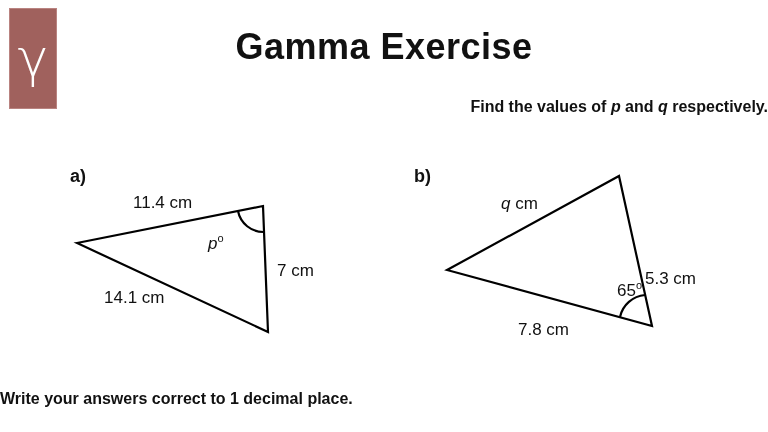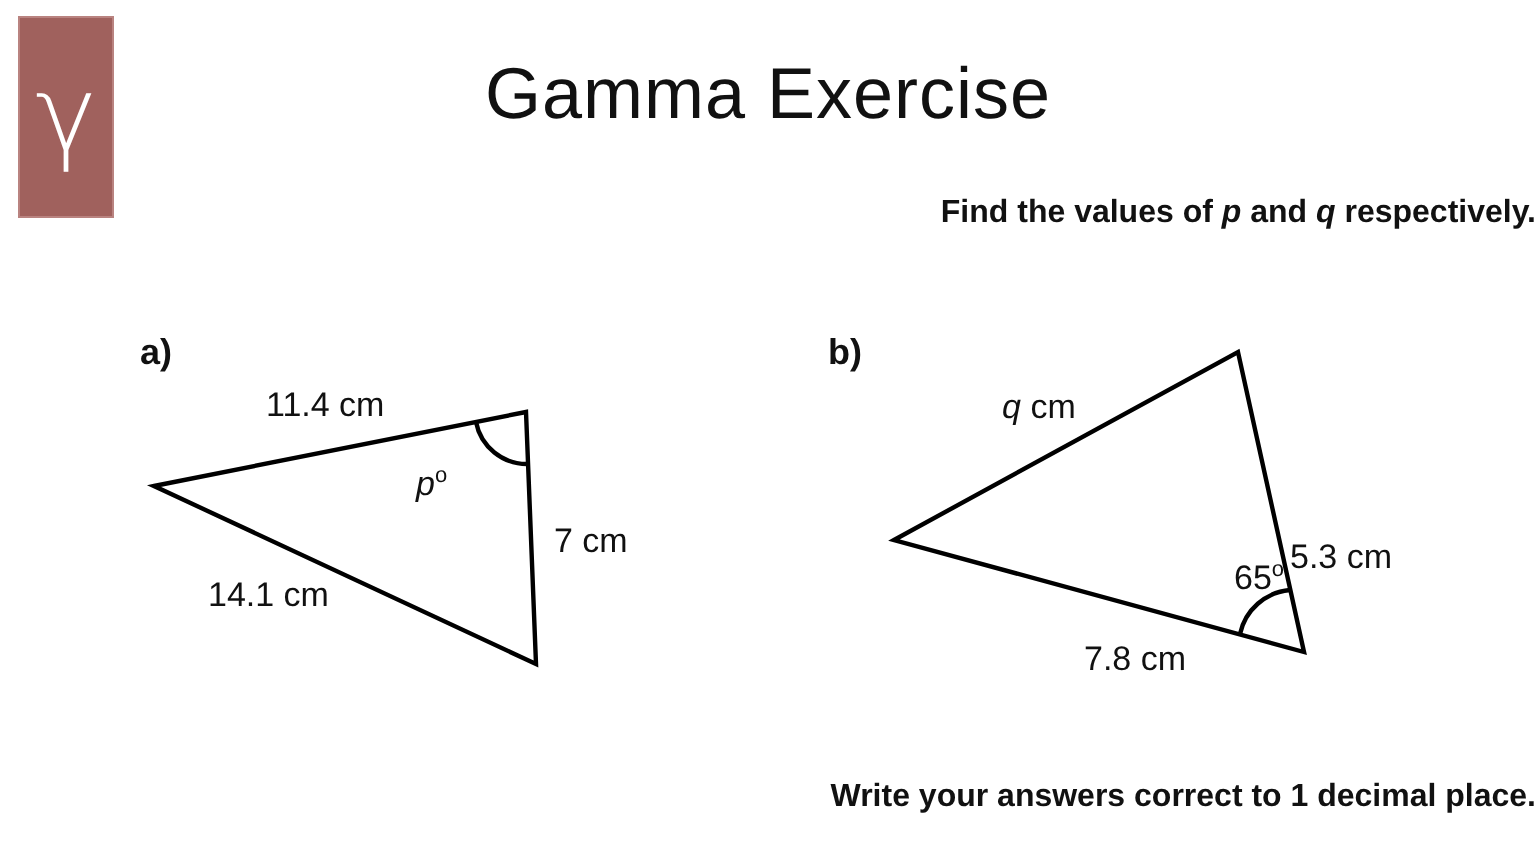--- a/index.html
+++ b/index.html
@@ -1,23 +1,23 @@
 <!DOCTYPE html>
 <html><head>
 <meta charset="utf-8">
 <style>
   html,body{margin:0;padding:0;background:#fff;}
   body{width:768px;height:432px;position:relative;overflow:hidden;font-family:"Liberation Sans",sans-serif;color:#111;}
   .logo{position:absolute;left:9px;top:8px;width:48px;height:101px;background:#a0615d;
         box-shadow:0 0 0 1px #b98380 inset;}
   .logo span{position:absolute;left:0;right:0;top:22px;text-align:center;color:#fff;font-family:"DejaVu Sans",sans-serif;font-size:52px;line-height:56px;font-weight:300;}
-  .title{position:absolute;left:0;right:0;top:26px;text-align:center;font-size:36px;font-weight:400;letter-spacing:0.5px;}
+  .title{position:absolute;left:0;right:0;top:26px;text-align:center;font-size:36px;font-weight:700;letter-spacing:0.5px;}
   .instr{position:absolute;left:0;right:0;top:98px;text-align:right;font-size:16px;font-weight:700;}
   .instr i{font-style:italic;}
-  .footer{position:absolute;left:0;right:0;top:390px;text-align:right;font-size:16px;font-weight:700;}
+  .footer{position:absolute;left:0;right:0;top:390px;text-align:left;font-size:16px;font-weight:700;}
   .part{position:absolute;font-size:18px;font-weight:700;}
   .lbl{position:absolute;font-size:17px;white-space:nowrap;text-align:right;}
   .lbl i{font-style:italic;}
   svg{position:absolute;left:0;top:0;}
 </style>
 </head>
 <body>
 
 <div class="logo">
   <span>γ</span>
@@ -43,15 +43,15 @@
 <div class="part" style="left:70px;top:166px;">a)</div>
 <div class="lbl" style="left:133px;top:193px;">11.4 cm</div>
 <div class="lbl" style="left:208px;top:232px;"><i>p</i><sup style="font-size:11px">o</sup></div>
 <div class="lbl" style="left:277px;top:261px;">7 cm</div>
 <div class="lbl" style="left:104px;top:288px;">14.1 cm</div>
 
 <div class="part" style="left:414px;top:166px;">b)</div>
 <div class="lbl" style="left:501px;top:194px;"><i>q</i><span> cm</span></div>
 <div class="lbl" style="left:645px;top:229px;margin-top:40px;">5.3 cm</div>
 <div class="lbl" style="left:617px;top:279px;"><span>65</span><sup style="font-size:11px">o</sup></div>
-<div class="lbl" style="left:518px;top:320px;margin-left:24px;">7.8 cm</div>
+<div class="lbl" style="left:518px;top:320px;">7.8 cm</div>
 
 <div class="footer">Write your answers correct to 1 decimal place.</div>
 
 </body></html>

